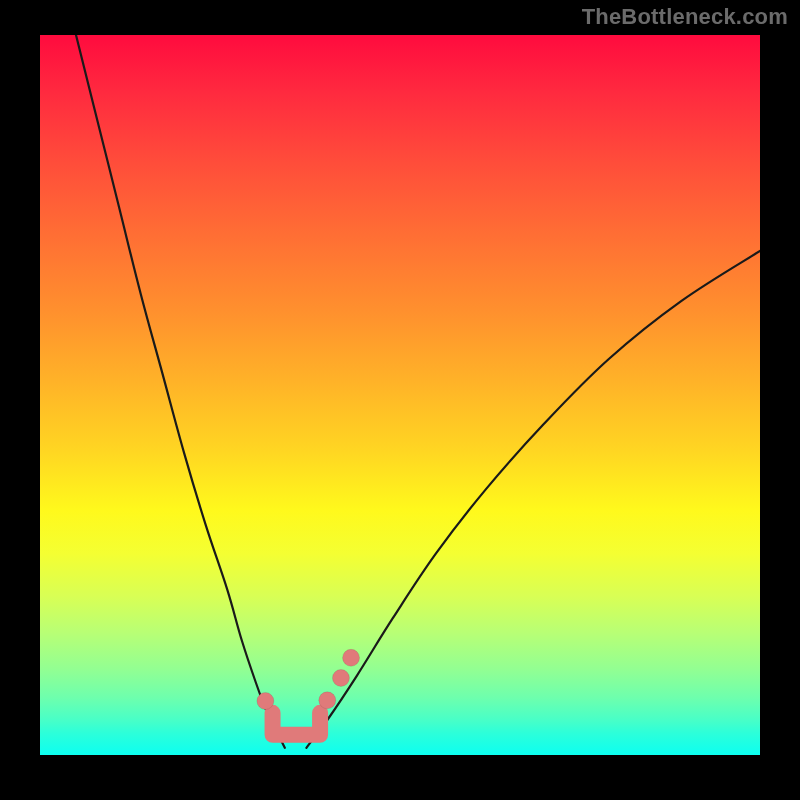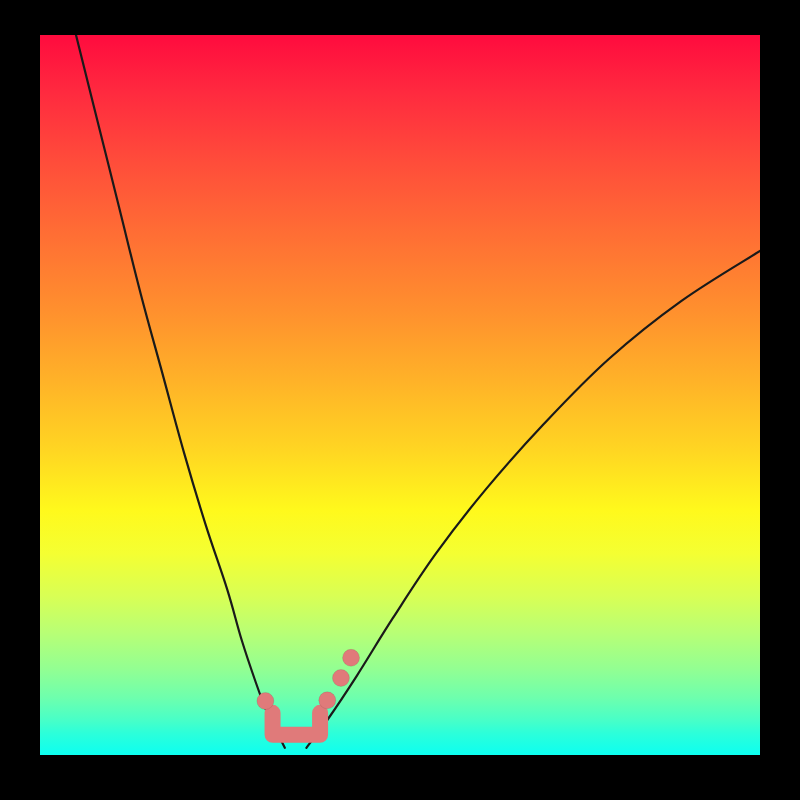--- a/index.html
+++ b/index.html
@@ -83,20 +83,21 @@
     stroke: #e07a7a;
     stroke-width: 16;
     stroke-linecap: round;
     stroke-linejoin: round;
   }
 </style>
 </head>
 <body>
 
 <div class="stage">
+  <div class="watermark">TheBottleneck.com</div>
 
   <div class="plot">
     <div class="gradient"></div>
 
     <svg class="curves" viewBox="0 0 720 720" preserveAspectRatio="none">
       <path id="curve-left" class="curve" d="M 36,0 C 39.888,15.551999999999996 49.824,55.295999999999985 57.6,86.39999999999998 C 65.376,117.50399999999996 71.424,141.69599999999997 79.2,172.79999999999995 C 86.976,203.90399999999994 93.02400000000002,229.392 100.80000000000001,259.2 C 108.57600000000001,289.008 114.62400000000001,309.888 122.4,338.4 C 130.17600000000002,366.912 136.224,390.384 144,417.6 C 151.776,444.81600000000003 157.82399999999998,464.97600000000006 165.6,489.6 C 173.376,514.224 180.72,533.664 187.20000000000002,554.4 C 193.68000000000004,575.136 196.41600000000003,587.952 201.60000000000002,604.8 C 206.78400000000002,621.6479999999999 211.464,635.04 216,648 C 220.536,660.96 222.912,667.728 226.8,676.8 C 230.68800000000002,685.872 234.36,691.92 237.60000000000002,698.4 C 240.84000000000003,704.88 243.50400000000002,710.208 244.8,712.8"></path>
       <path id="curve-right" class="curve" d="M 266.4,712.8 C 270.28799999999995,707.616 278.928,696.96 288,684 C 297.072,671.04 305.136,658.944 316.8,640.8 C 328.464,622.656 338.544,605.2320000000001 352.8,583.2 C 367.05600000000004,561.168 379.15200000000004,541.728 396.00000000000006,518.4 C 412.84800000000007,495.072 426.96,476.928 446.4,453.6 C 465.84,430.27200000000005 481.9679999999999,412.12800000000004 503.99999999999994,388.8 C 526.0319999999999,365.472 544.176,346.0319999999999 568.8000000000001,323.99999999999994 C 593.4240000000001,301.96799999999996 613.584,285.84 640.8,266.4 C 668.016,246.96 705.744,225.07200000000003 720,216.00000000000006"></path>
       <path id="valley-flat" class="flat-piece" d="M 232.55999999999997,677.84 L 232.55999999999997,699.84 L 280.08,699.84 L 280.08,677.84"></path>
       <g id="markers">
           <circle cx="225.36" cy="666" r="8.5" class="marker"></circle>

